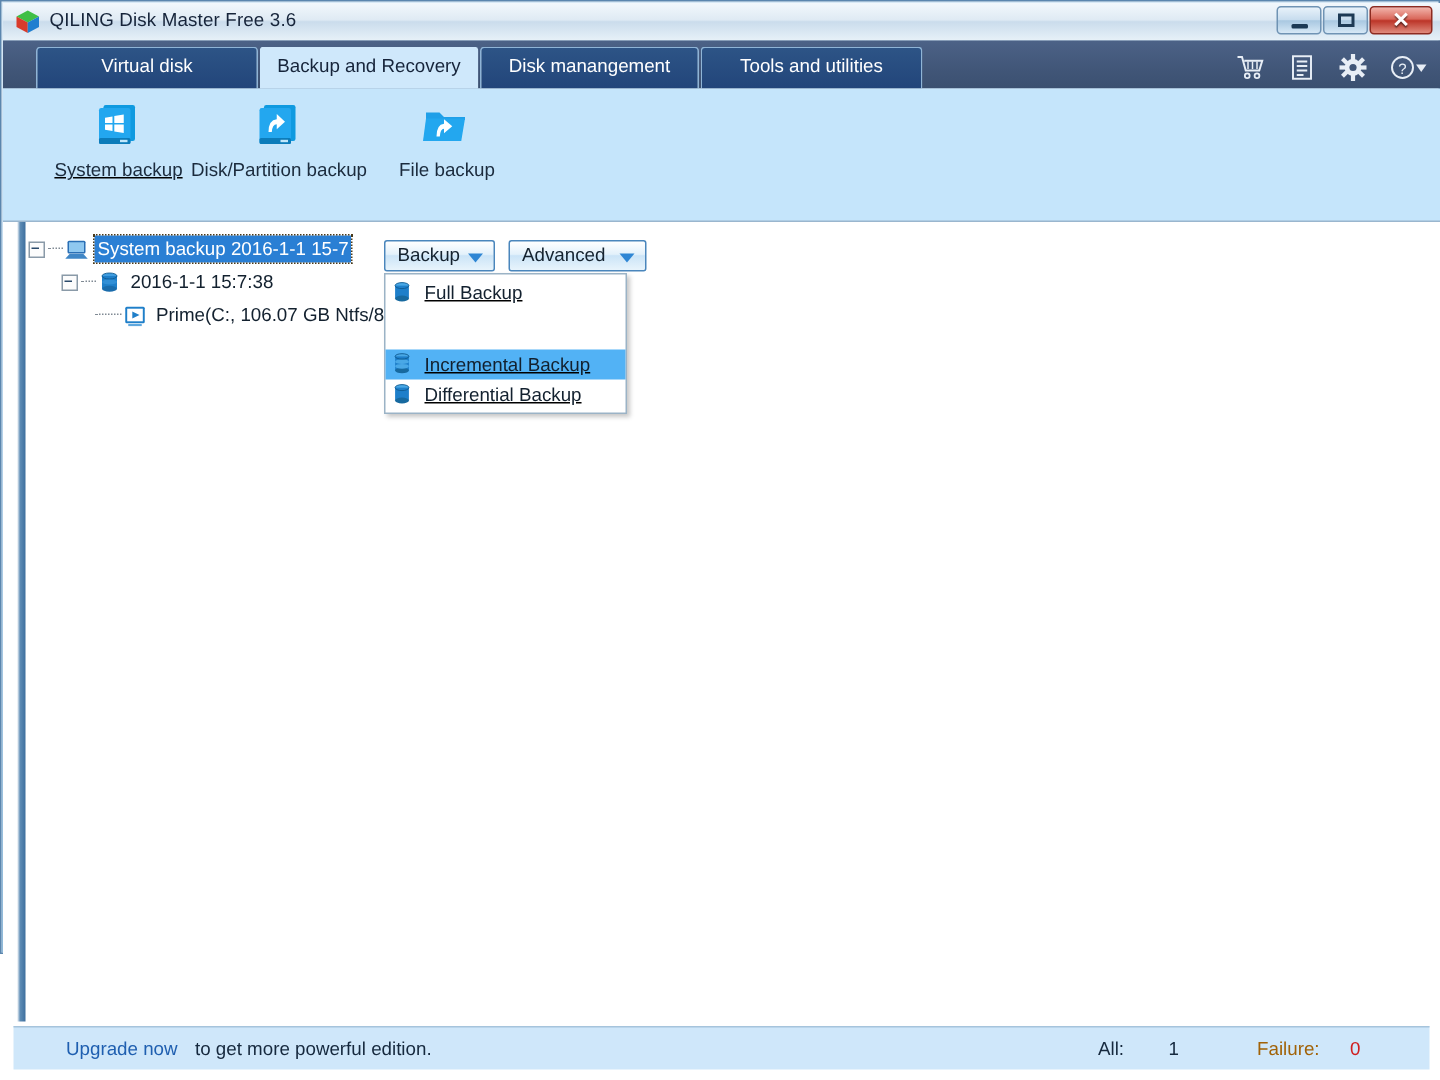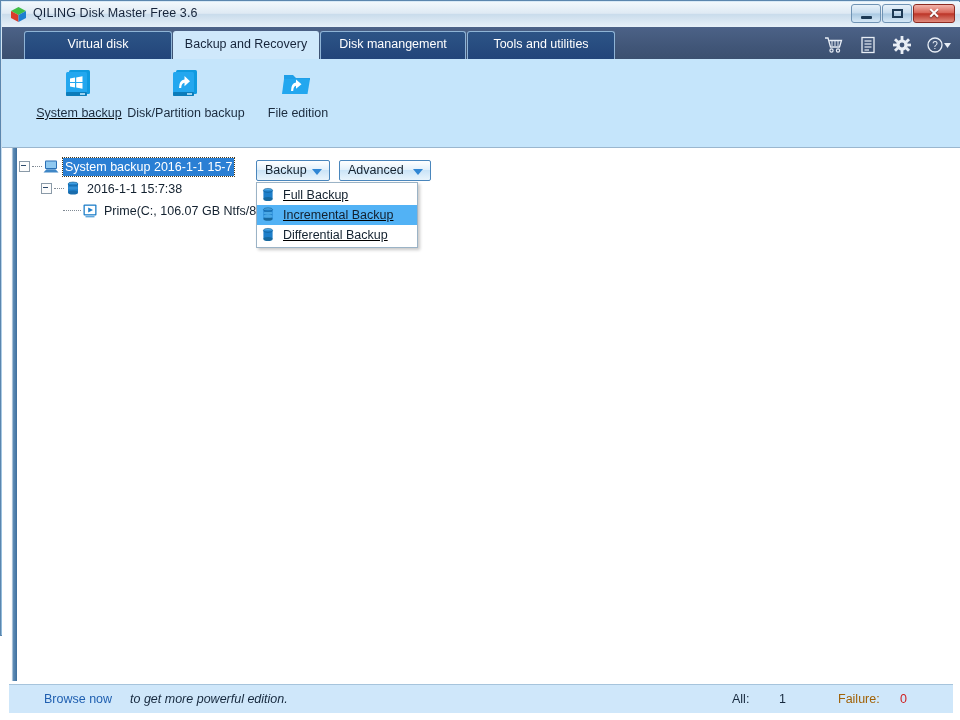--- a/index.html
+++ b/index.html
@@ -239,41 +239,41 @@
     text-decoration: underline;
   }
   .mitem {
     height: 20px;
     display: flex; align-items: center;
     font-size: 12.5px;
     color: #13212f;
     padding-left: 4px;
     cursor: pointer;
   }
-  .mitem.sel { background: #52b2f5; color: #12202e; }
+  .mitem.sel { background: #52b2f5; color: #12202e; margin-top: 28px; }
   .micon { width: 14px; height: 16px; margin-right: 8px; position: relative; flex: 0 0 auto; }
   .mlabel { line-height: 16px; }
 
   
   #statusbar {
     position: absolute;
     left: 8px; top: 683px;
     width: 944px; height: 29px;
     background: #cfe7fa;
     border-top: 1px solid #a6c4dc;
     box-sizing: border-box;
   }
   #upgrade-link {
     position: absolute; left: 35px; top: 7px;
     font-size: 12.5px; color: #1f5fb0;
     cursor: pointer;
   }
   #upgrade-text {
     position: absolute; left: 121px; top: 7px;
-    font-size: 12.5px; color: #16293e; font-style: italic;
+    font-size: 12.5px; color: #16293e;
   }
   #all-label { position: absolute; left: 723px; top: 7px; font-size: 12.5px; color: #16293e; }
   #all-value { position: absolute; left: 770px; top: 7px; font-size: 12.5px; color: #16293e; }
   #fail-label { position: absolute; left: 829px; top: 7px; font-size: 12.5px; color: #a16207; text-align: right; }
   #fail-value { position: absolute; left: 891px; top: 7px; font-size: 12.5px; color: #d02020; }
 </style>
 </head>
 <body>
 
 <div id="window">
@@ -385,21 +385,21 @@
     </div>
 
     <div class="tbitem" id="tb2">
       <div class="tbicon">
         <svg width="36" height="34" viewBox="0 0 36 34">
           <path d="M4 7 L13 7 L16 10 L30 10 L30 12 L4 12 Z" fill="#1f9fe8"></path>
           <path d="M4 11 L30 11 L27.5 26 L2 26 Z" fill="#23a7ef"></path>
           <path d="M11 23 Q11 15 16 14.5 L16 11.5 L21.5 16.2 L16 20.8 L16 17.8 Q13.5 18 13.2 23 Z" fill="#ffffff"></path>
         </svg>
       </div>
-      <div class="tblabel">File edition</div>
+      <div class="tblabel">File backup</div>
     </div>
 
   </div>
 
   <div id="content">
     <div id="content-inner">
       <div id="leftrail"></div>
 
       <div id="tree">
 
@@ -481,21 +481,21 @@
           <rect x="2.4" y="3.4" width="9.2" height="8.6" fill="#1e7fca"></rect>
           <ellipse cx="7" cy="12" rx="4.6" ry="2" fill="#17699f"></ellipse>
           <ellipse cx="7" cy="3.4" rx="4.6" ry="2" fill="none" stroke="#0f5a91" stroke-width=".6"></ellipse>
         </svg>
       </span>
       <span class="mlabel">Differential Backup</span>
     </div>
   </div>
 
   <div id="statusbar">
-    <span id="upgrade-link">Browse now</span>
+    <span id="upgrade-link">Upgrade now</span>
     <span id="upgrade-text">to get more powerful edition.</span>
     <span id="all-label">All:</span>
     <span id="all-value">1</span>
     <span id="fail-label">Failure:</span>
     <span id="fail-value">0</span>
   </div>
 
 </div>
 
 </body></html>

